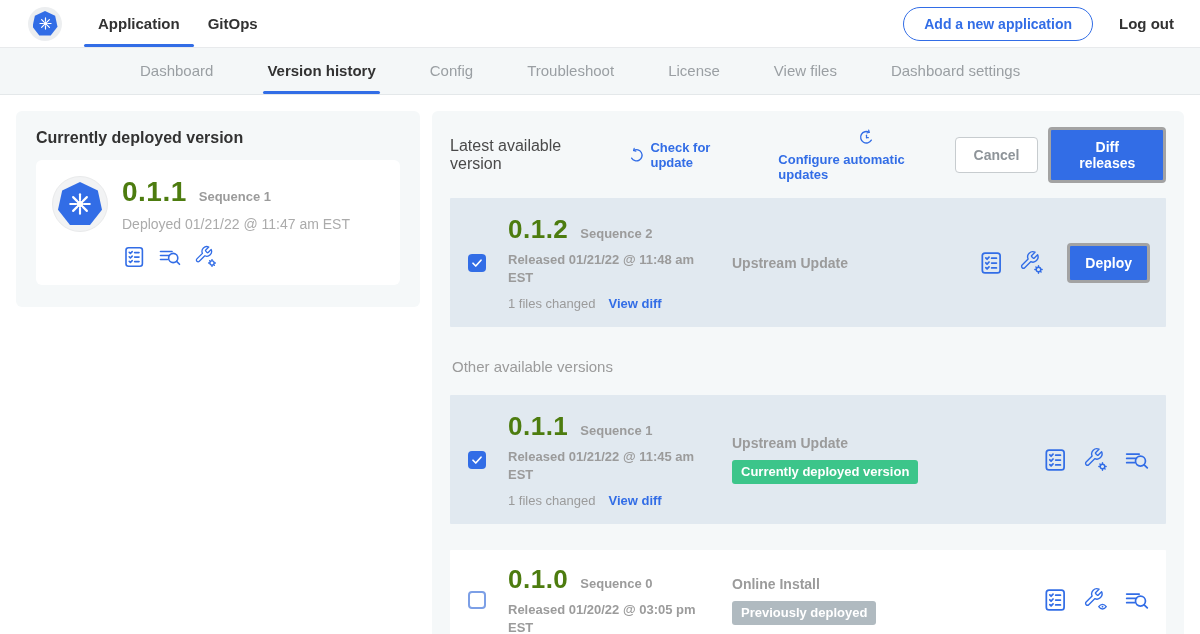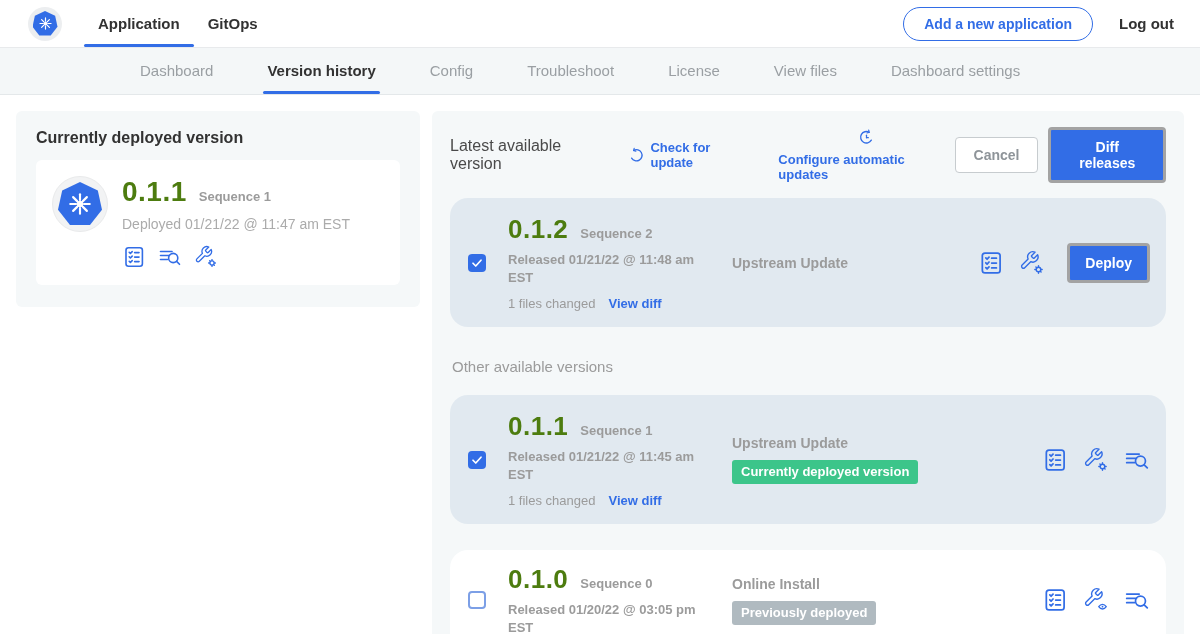--- a/index.html
+++ b/index.html
@@ -45,21 +45,21 @@
   .panel-header { display:flex; align-items:center; }
   .latest-title { font-size:16px; font-weight:400; color:#4A4A4A; }
   .hdr-link { display:flex; align-items:center; gap:6px; color:#326DE6; font-size:13px; font-weight:700; cursor:pointer; }
   .hdr-link.first { margin-left:14px; }
   .hdr-link + .hdr-link { margin-left:24px;flex-direction:column; }
   .btn { border-radius:4px; font-size:14px; font-weight:700; padding:9px 15px; cursor:pointer; font-family:inherit; }
   .btn-cancel { margin-left:auto; background:#fff; border:1px solid #C7CCCF; color:#8E9499; font-weight:600; padding:9px 18px; }
   .btn-primary { background:#326DE6; border:3px solid #a3a3a3; color:#fff; margin-left:10px; }
   .btn-outline { background:#fff; border:1px solid #326DE6; color:#326DE6; margin-left:6px; }
 
-  .version-row { display:flex; align-items:center; border-radius:18px; padding:16px 16px 16px 10px; }
+  .version-row { display:flex; align-items:center; border-radius:1px; padding:16px 16px 16px 10px; }
   .version-row.selected { background:#E1E9F0; margin-top:15px; }
   .version-row.white { background:#fff; margin-top:26px; padding-top:14px; padding-bottom:22px; }
   .version-row.r2 { margin-top:20px; }
 
   .checkbox { width:18px; height:18px; border-radius:4px; flex:0 0 auto; margin:0 22px 0 8px; cursor:pointer; display:flex; align-items:center; justify-content:center; }
   .checkbox.checked { background:#326DE6; }
   .checkbox.unchecked { background:#fff; border:2px solid #7C9FE6; }
 
   .version-col { width:212px; flex:0 0 auto; }
   .released { margin-top:6px; font-size:13px; font-weight:700; color:#9B9B9B; max-width:192px; line-height:1.35; }

